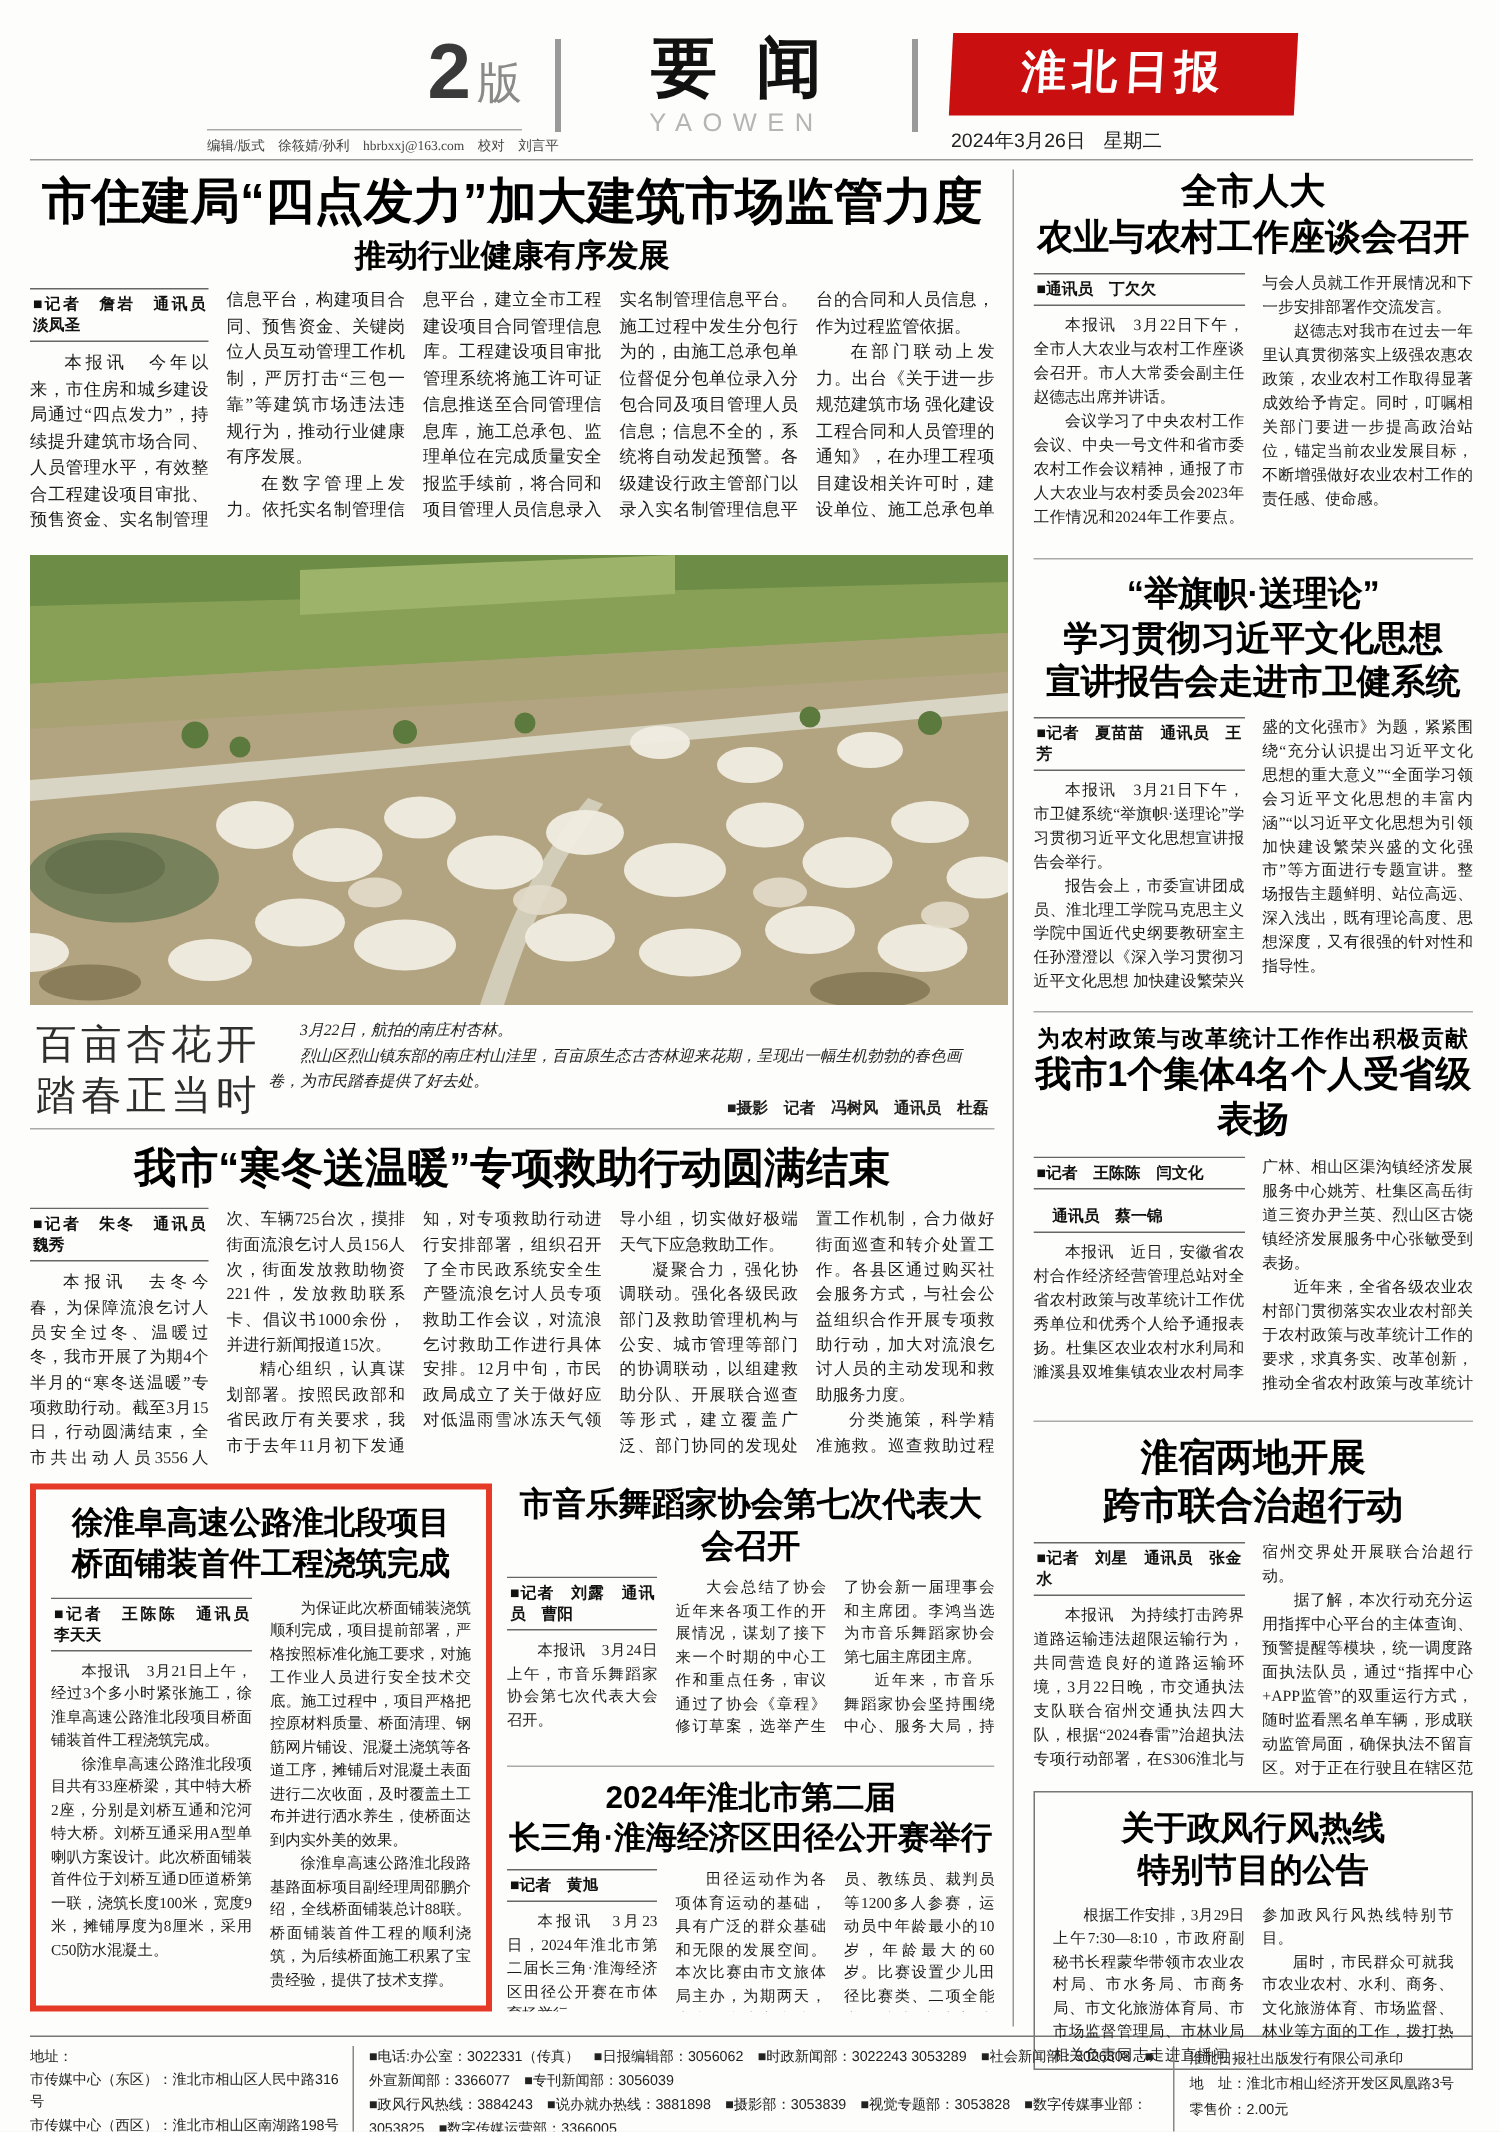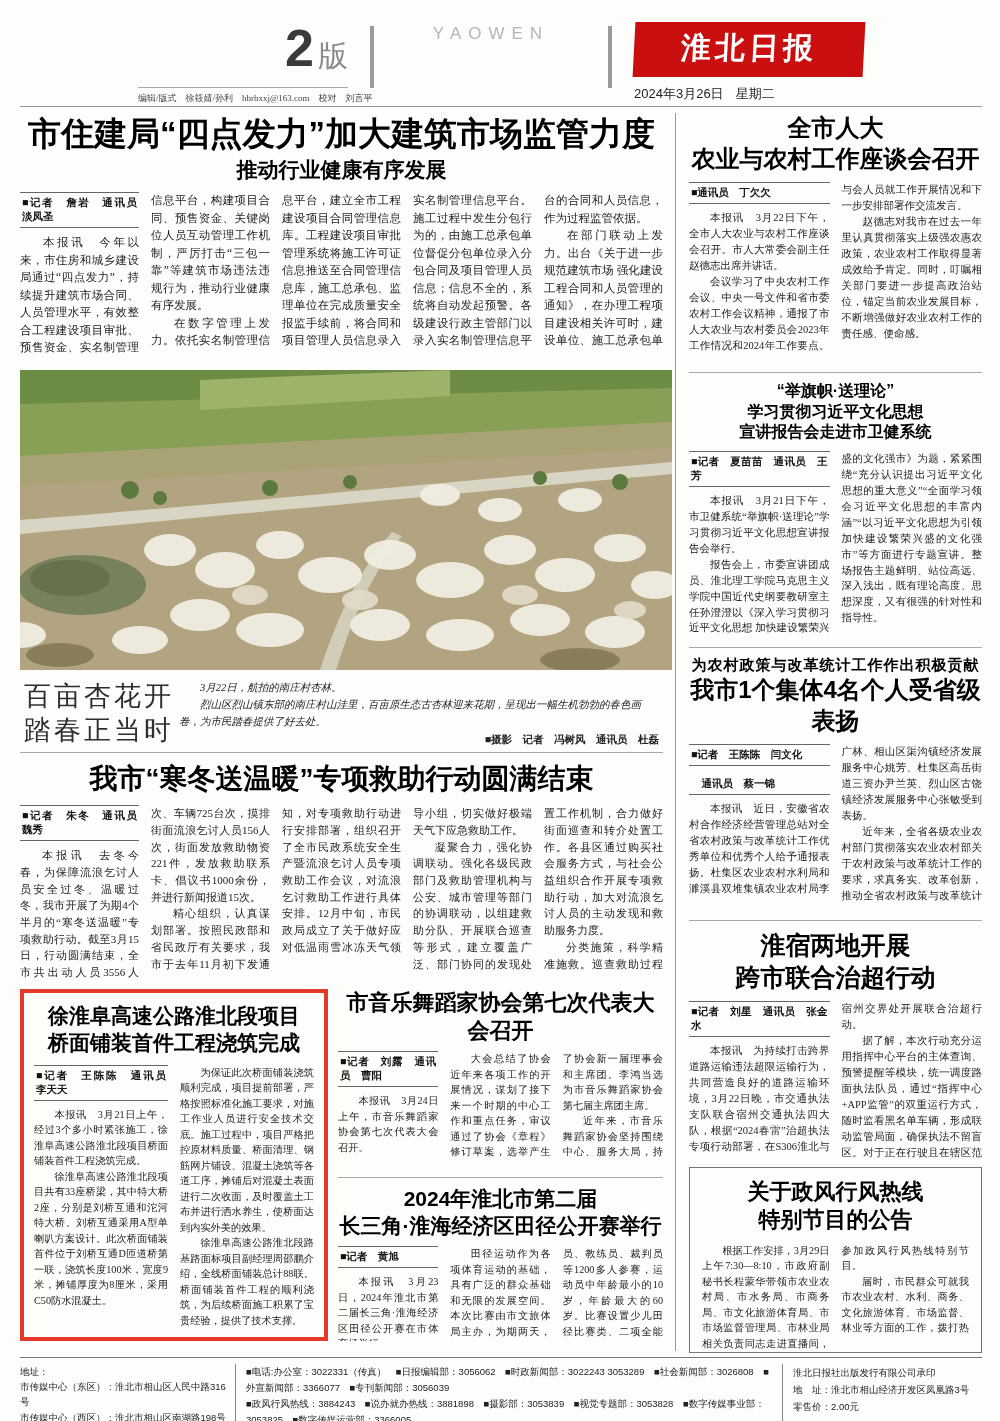--- a/index.html
+++ b/index.html
@@ -75,20 +75,21 @@
 
   <header>
     <div class="h-left">
       <div class="pagenum">
         <span class="num">2</span><span class="ban">版</span>
       </div>
       <div class="staff">编辑/版式　徐筱婧/孙利　hbrbxxj@163.com　校对　刘言平</div>
     </div>
     <div class="vbar"></div>
     <div class="h-mid">
+      <div class="section">要闻</div>
       <div class="pinyin">YAOWEN</div>
     </div>
     <div class="vbar"></div>
     <div class="h-right">
       <div class="masthead">淮北日报</div>
       <div class="h-date">
         <span>2024年3月26日</span><span>星期二</span>
       </div>
     </div>
   </header>
@@ -245,21 +246,21 @@
           <p>本报讯　3月22日下午，全市人大农业与农村工作座谈会召开。市人大常委会副主任赵德志出席并讲话。</p>
           <p>会议学习了中央农村工作会议、中央一号文件和省市委农村工作会议精神，通报了市人大农业与农村委员会2023年工作情况和2024年工作要点。与会人员就工作开展情况和下一步安排部署作交流发言。</p>
           <p>赵德志对我市在过去一年里认真贯彻落实上级强农惠农政策，农业农村工作取得显著成效给予肯定。同时，叮嘱相关部门要进一步提高政治站位，锚定当前农业发展目标，不断增强做好农业农村工作的责任感、使命感。</p>
 
         </div>
       </section>
 
       <div class="divider"></div>
 
       <section class="r-article">
-        <h1 class="hl" style="font-size:16px;text-align:center;">
+        <h1 class="hl" style="font-size:23px;text-align:center;">
           <div>“举旗帜·送理论”</div>
           <div>学习贯彻习近平文化思想</div>
           <div>宣讲报告会走进市卫健系统</div>
         </h1>
         <div class="body c2" style="height:188px; margin-top:8px;">
           <div class="byline">■记者　夏苗苗　通讯员　王芳</div>
           <p>本报讯　3月21日下午，市卫健系统“举旗帜·送理论”学习贯彻习近平文化思想宣讲报告会举行。</p>
           <p>报告会上，市委宣讲团成员、淮北理工学院马克思主义学院中国近代史纲要教研室主任孙澄澄以《深入学习贯彻习近平文化思想 加快建设繁荣兴盛的文化强市》为题，紧紧围绕“充分认识提出习近平文化思想的重大意义”“全面学习领会习近平文化思想的丰富内涵”“以习近平文化思想为引领加快建设繁荣兴盛的文化强市”等方面进行专题宣讲。整场报告主题鲜明、站位高远、深入浅出，既有理论高度、思想深度，又有很强的针对性和指导性。</p>
 
         </div>

